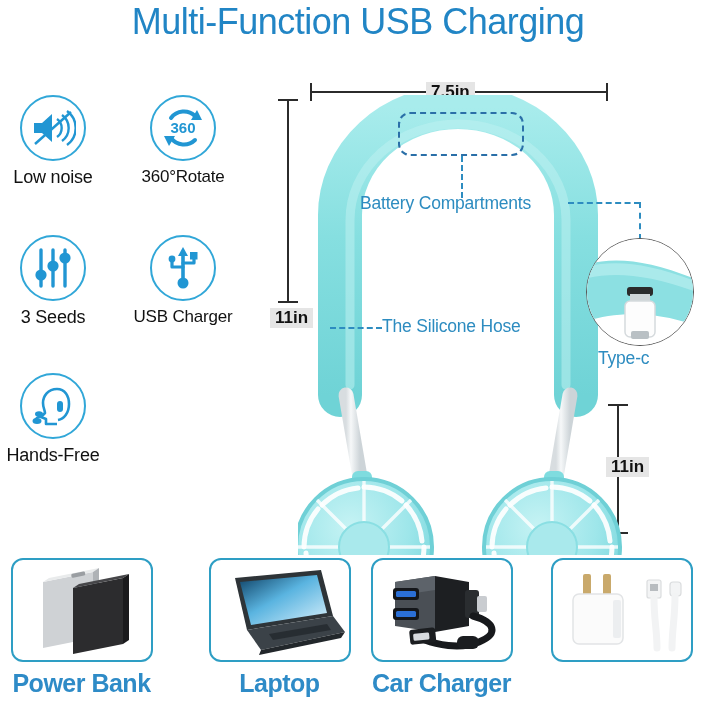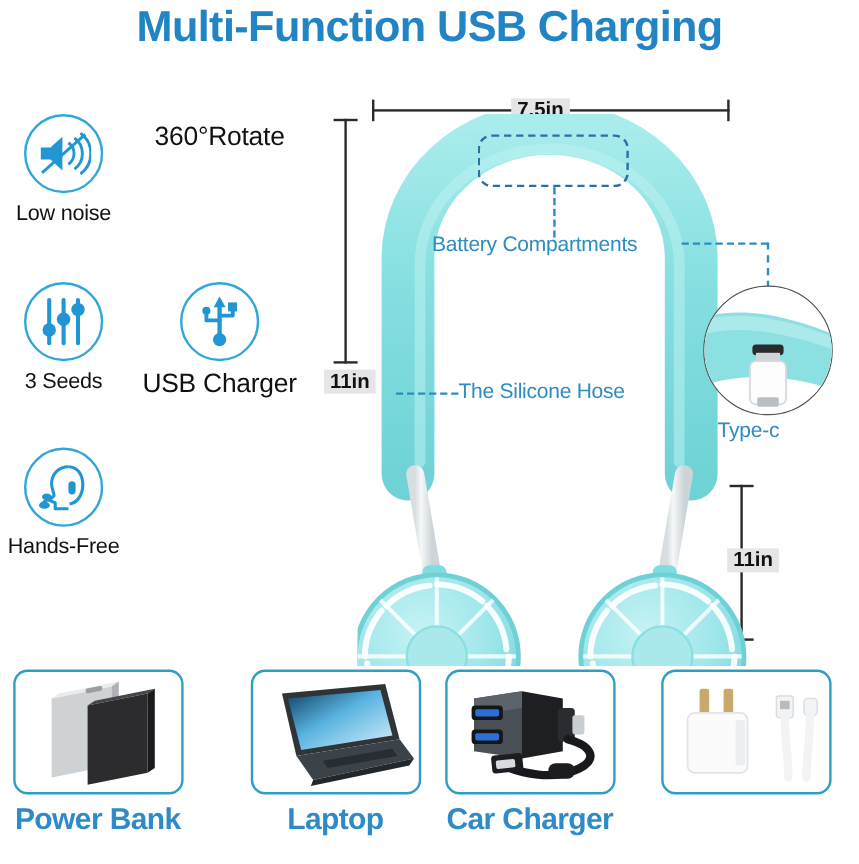--- a/index.html
+++ b/index.html
@@ -10,21 +10,21 @@
     position:relative;
     overflow:hidden;
   }
   #page { position:relative; width:716px; height:720px; }
 
   
   .title {
     position:absolute; top:0px; left:0; width:716px;
     text-align:center;
     font-size:36px;
-    font-weight:bold;
+    font-weight:normal;
     color:#2185c5;
     letter-spacing:-0.5px;
     line-height:44px;
     white-space:nowrap;
   }
 
   
   .features { position:absolute; left:0px; top:95px; width:268px; height:405px; }
   .feat { position:absolute; width:134px; text-align:center; }
   .feat-circle {
@@ -36,21 +36,21 @@
   }
   .feat-label {
     margin-top:6px;
     font-size:18px;
     color:#111;
     white-space:nowrap;
     letter-spacing:-0.2px;
   }
   .feat.c0 { left:-14px; } .feat.c1 { left:116px; }
   .feat.r0 { top:0px; }  .feat.r1 { top:140px; } .feat.r2 { top:278px; }
-  .feat.c1 .feat-label { font-size:22px; }
+  .feat.c1 .feat-label { font-size:17px; }
 
   .feat-circle svg { position:absolute; top:50%; left:50%; transform:translate(-50%,-50%); }
 
   
   .diagram { position:absolute; left:268px; top:70px; width:448px; height:485px; }
 
   
   .dim-line-h {
     position:absolute; background:#2b2b2b; height:2px;
   }
@@ -143,20 +143,29 @@
           <path d="M27 11 A11 11 0 0 1 27 29" stroke="#2196d3" stroke-width="2.4" fill="none"></path>
           <path d="M32 7 A16 16 0 0 1 32 33" stroke="#2196d3" stroke-width="2.4" fill="none"></path>
           <path d="M37 3 A21 21 0 0 1 37 37" stroke="#2196d3" stroke-width="2.4" fill="none"></path>
           <line x1="5" y1="36" x2="41" y2="4" stroke="#2196d3" stroke-width="2.4"></line>
         </svg>
       </div>
       <div class="feat-label">Low noise</div>
     </div>
 
     <div class="feat c1 r0">
+      <div class="feat-circle">
+        <svg width="52" height="48" viewBox="0 0 52 48">
+          <path d="M14 14 A16 16 0 0 1 38 12" stroke="#2196d3" stroke-width="4" fill="none" stroke-linecap="round"></path>
+          <path d="M38 36 A16 16 0 0 1 14 34" stroke="#2196d3" stroke-width="4" fill="none" stroke-linecap="round"></path>
+          <polygon points="40,6 45,16 34,16" fill="#2196d3"></polygon>
+          <polygon points="12,42 7,32 18,32" fill="#2196d3"></polygon>
+          <text x="26" y="29" font-family="Liberation Sans, sans-serif" font-size="15" font-weight="bold" fill="#2196d3" text-anchor="middle">360</text>
+        </svg>
+      </div>
       <div class="feat-label">360°Rotate</div>
     </div>
 
     <div class="feat c0 r1">
       <div class="feat-circle">
         <svg width="44" height="44" viewBox="0 0 44 44">
           <line x1="10" y1="4" x2="10" y2="40" stroke="#2196d3" stroke-width="3.4" stroke-linecap="round"></line>
           <line x1="22" y1="4" x2="22" y2="40" stroke="#2196d3" stroke-width="3.4" stroke-linecap="round"></line>
           <line x1="34" y1="4" x2="34" y2="40" stroke="#2196d3" stroke-width="3.4" stroke-linecap="round"></line>
           <circle cx="10" cy="29" r="5.6" fill="#2196d3"></circle>

